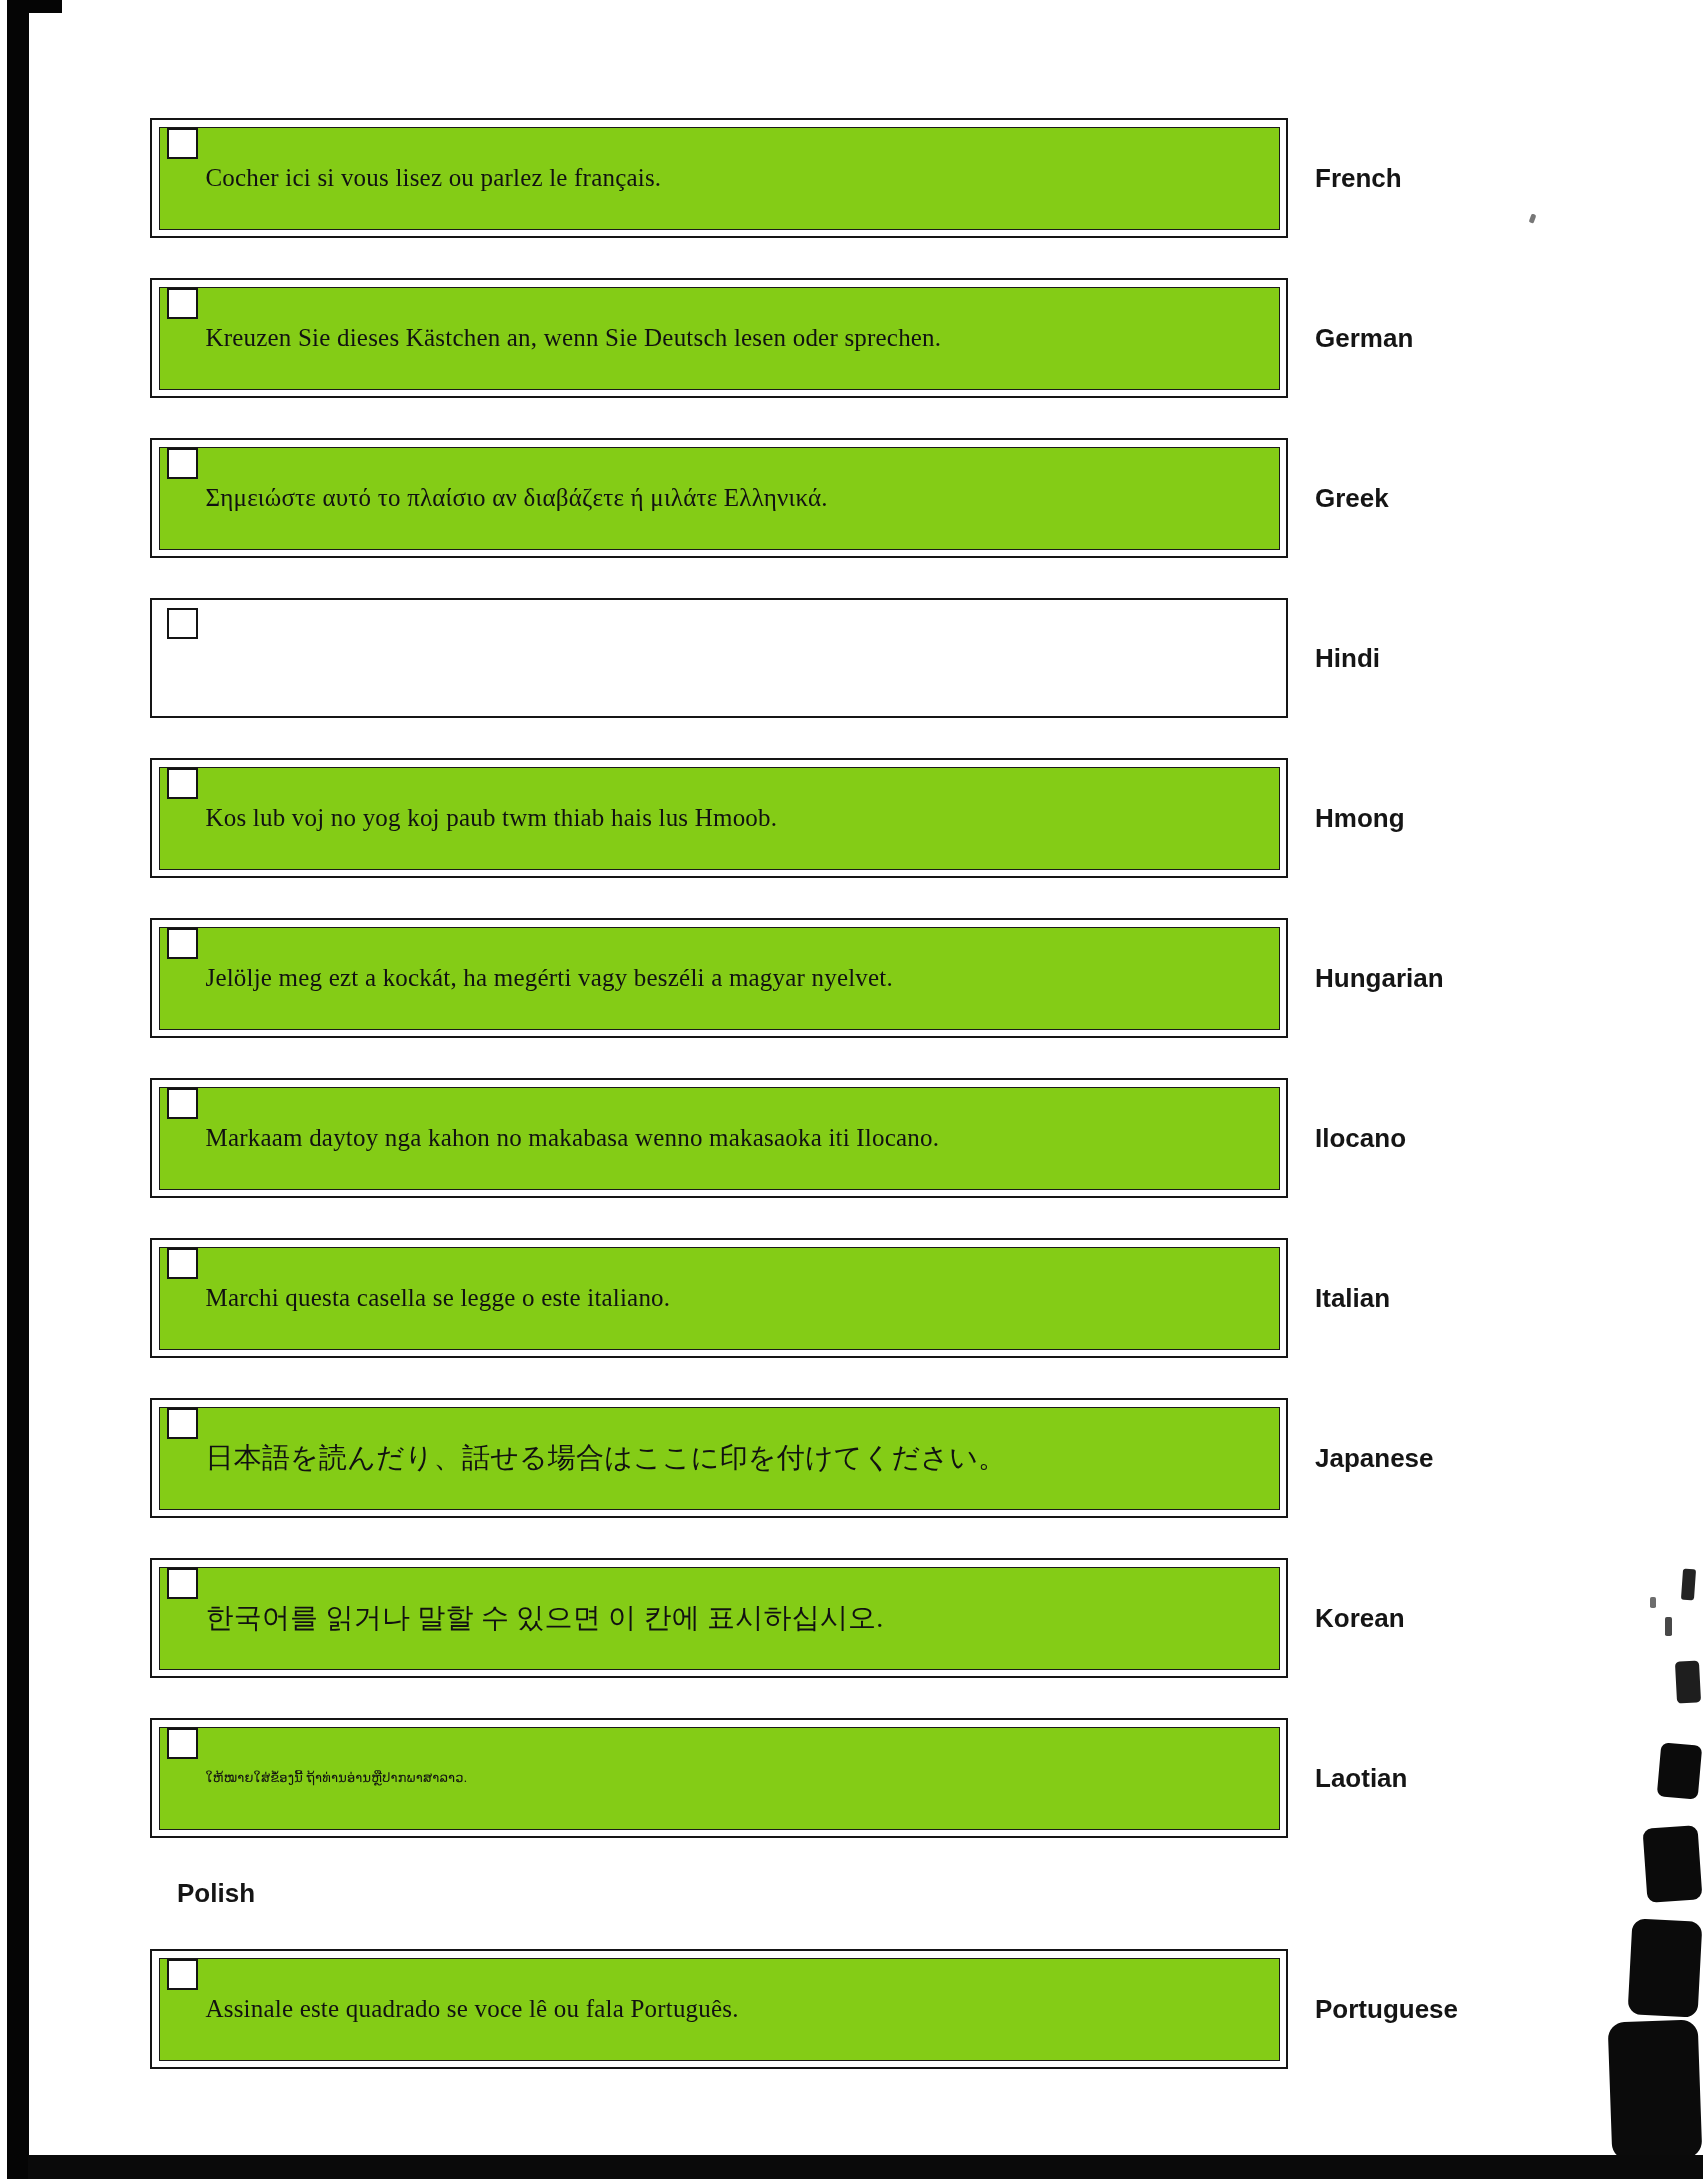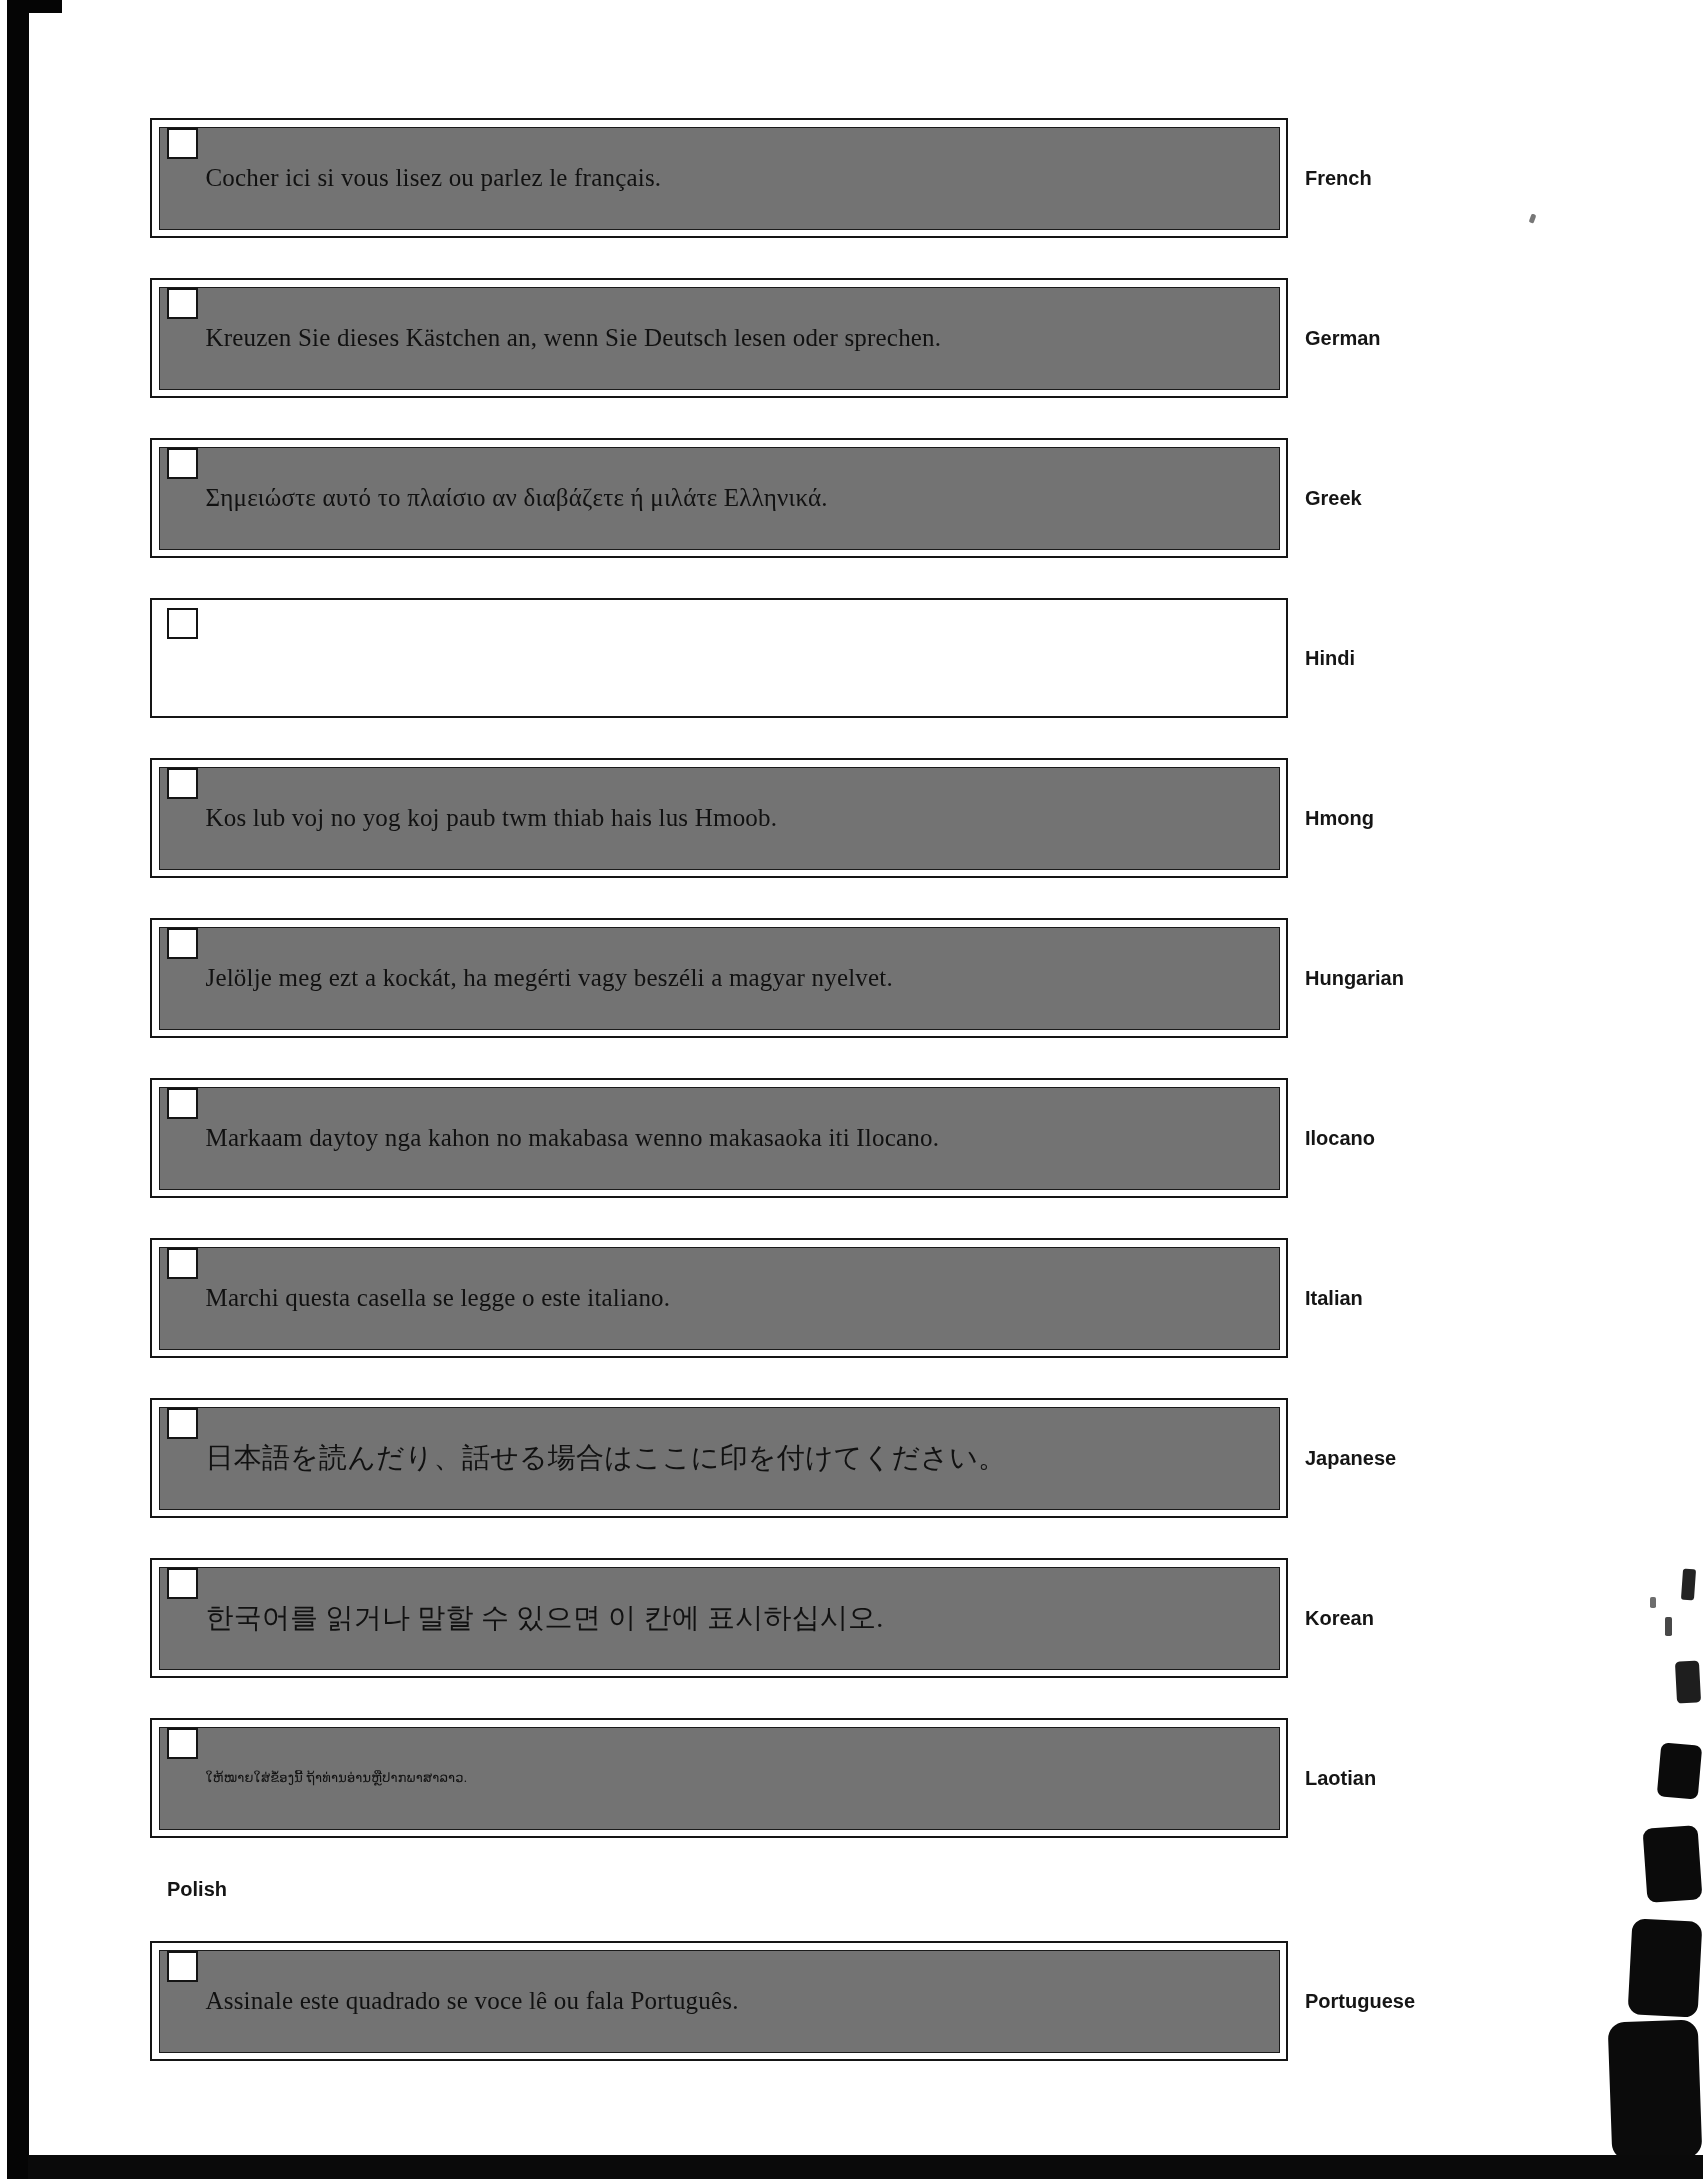--- a/index.html
+++ b/index.html
@@ -50,42 +50,42 @@
     padding: 6.5px;
     background: #ffffff;
   }
   .box-inner {
     width: 100%; height: 100%;
     border: 1.8px solid #1a1a1a;
     display: flex;
     align-items: center;
     padding-left: 46px;
     padding-right: 2px;
-    background: #737373;
+    background: #84cc16;
   }
   .checkbox {
     position: absolute;
     top: 8.3px; left: 14.8px;
     width: 31px; height: 31px;
     border: 2.8px solid #141414;
     background: #ffffff;
     z-index: 2;
     cursor: pointer;
   }
   .sentence {
     font-size: 25px;
     letter-spacing: 0.2px;
     white-space: nowrap;
   }
   .sentence.lao { font-size: 13px; }
   .sentence.cjk { font-size: 28px; }
   .label {
-    margin-left: 17px;
+    margin-left: 27px;
     font-family: "Liberation Sans", sans-serif;
-    font-size: 20px;
+    font-size: 26px;
     font-weight: 600;
     color: #151515;
     white-space: nowrap;
   }
 
   
   .noise { position: absolute; background: #0b0b0b; }
   .n1 { left: 1682px; top: 1569px; width: 13px; height: 31px; border-radius: 2.8px; transform: rotate(4deg); opacity: .9; }
   .n2 { left: 1665px; top: 1617px; width: 7.4px; height: 18.5px; border-radius: 1.8px; opacity: .75; }
   .n3 { left: 1676px; top: 1661px; width: 24px; height: 42px; border-radius: 4.6px; transform: rotate(-3deg); opacity: .92; }

